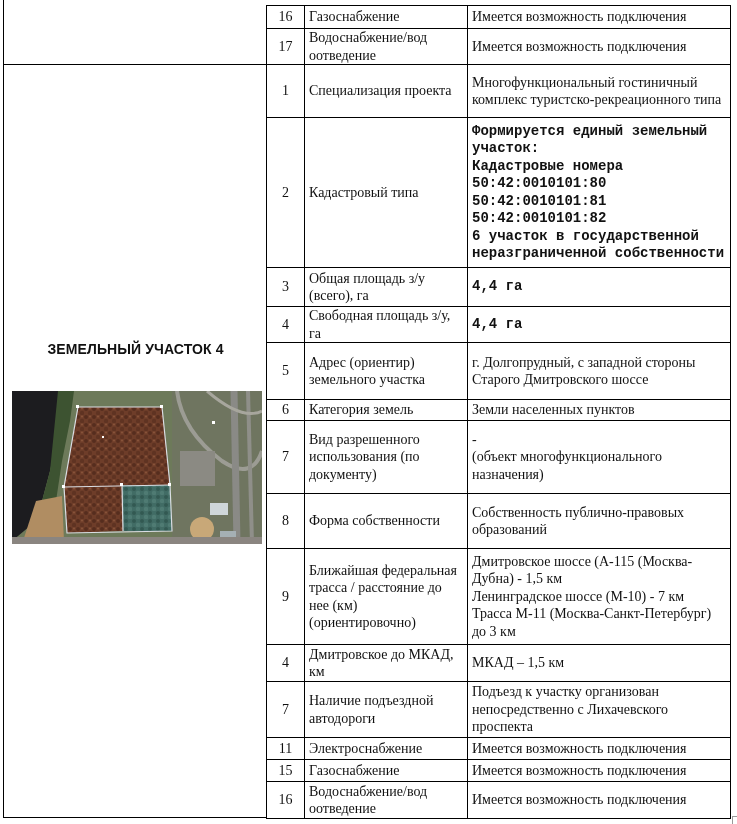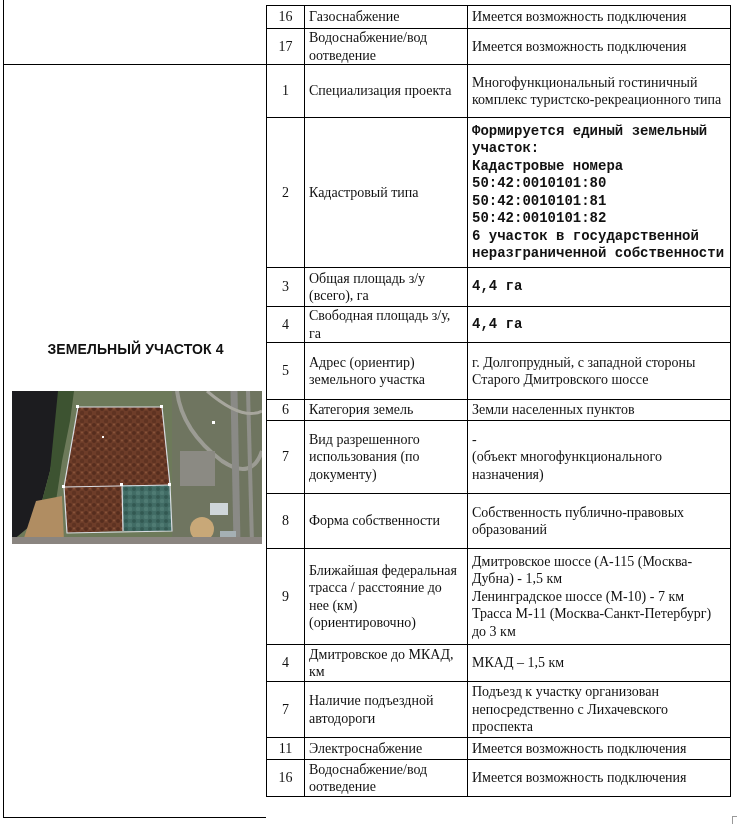--- a/index.html
+++ b/index.html
@@ -154,20 +154,25 @@
         <tr style="height: 56px;">
           <td class="num">7</td>
           <td class="label">Наличие подъездной автодороги</td>
           <td class="val">Подъезд к участку организован непосредственно с Лихачевского проспекта</td>
         </tr>
         <tr style="height: 22px;">
           <td class="num">11</td>
           <td class="label">Электроснабжение</td>
           <td class="val">Имеется возможность подключения</td>
         </tr>
+        <tr style="height: 22px;">
+          <td class="num">15</td>
+          <td class="label">Газоснабжение</td>
+          <td class="val">Имеется возможность подключения</td>
+        </tr>
         <tr style="height: 37px;">
           <td class="num">16</td>
           <td class="label"><span>Водоснабжение/вод</span><br><span>оотведение</span></td>
           <td class="val">Имеется возможность подключения</td>
         </tr>
       </tbody>
   </table>
 
   <div class="corner-mark"></div>
 </div>

